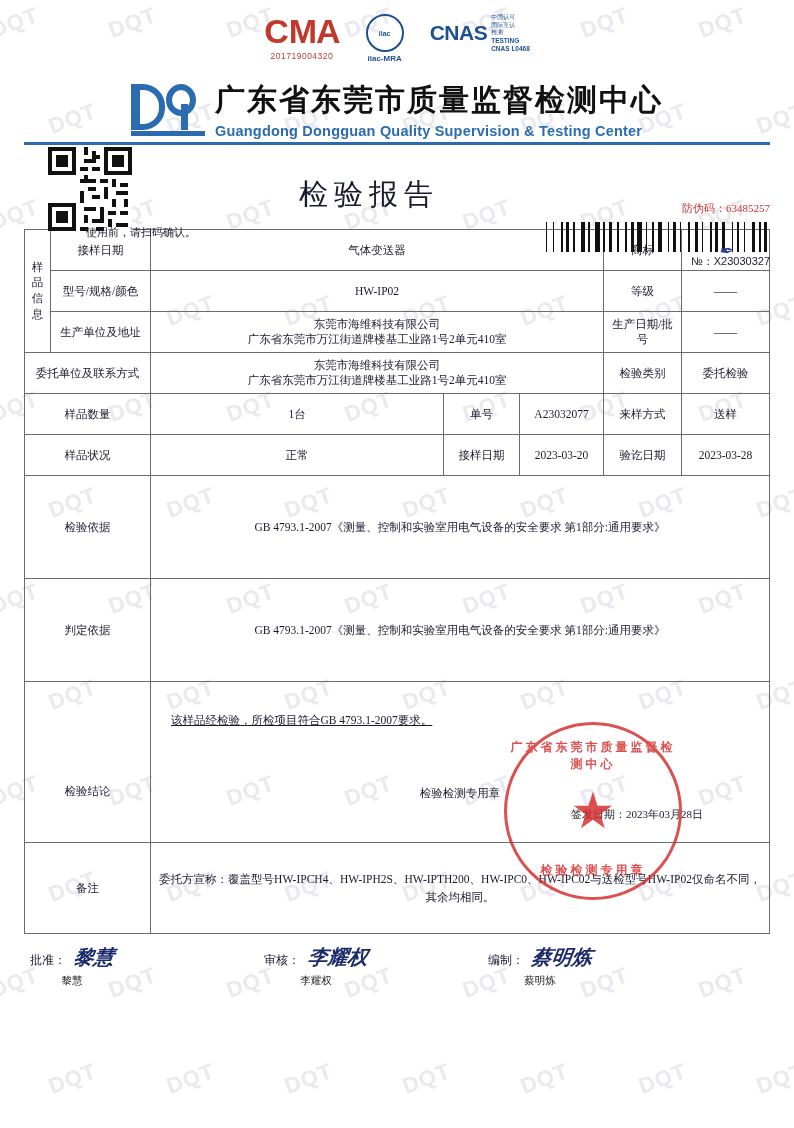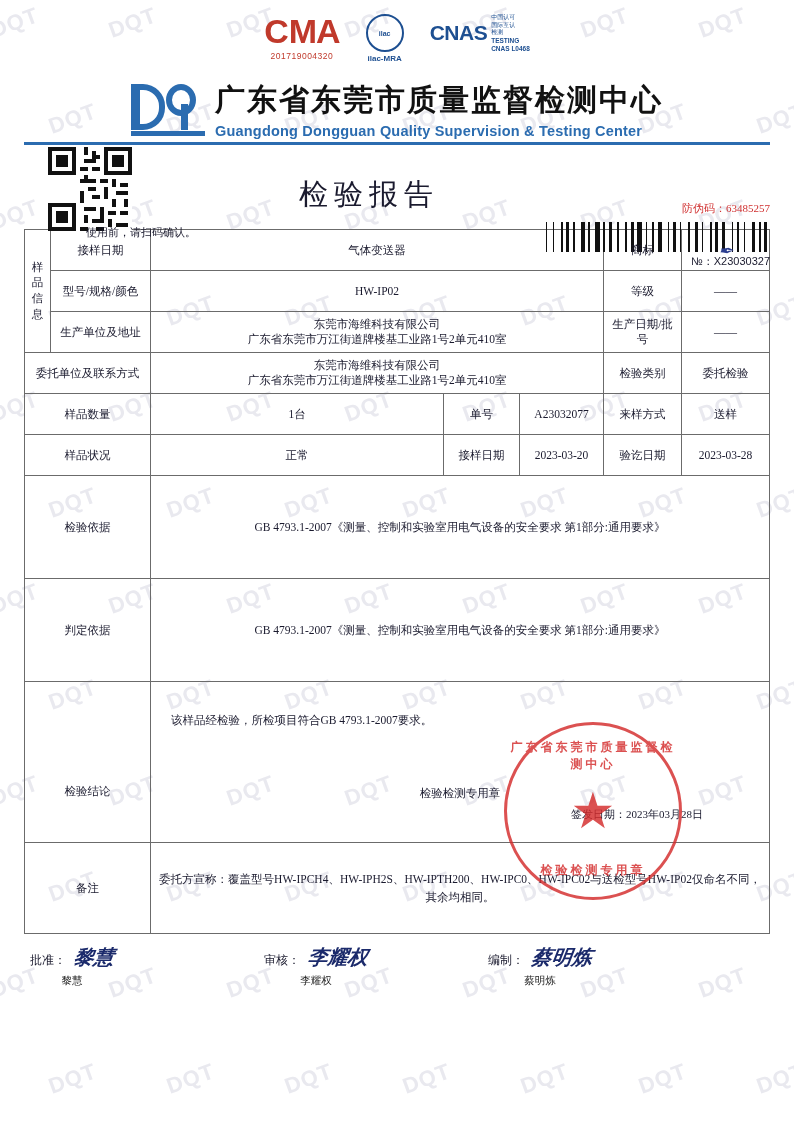--- a/index.html
+++ b/index.html
@@ -63,21 +63,21 @@
   
   table.report{width:100%;border-collapse:collapse;margin-top:6px;table-layout:fixed;}
   table.report td{border:1px solid #6b6b6b;font-size:11.5px;padding:5px 6px;vertical-align:middle;text-align:center;}
   .lbl{background:#fff;width:92px;}
   .side{width:24px;font-size:11.5px;line-height:1.35;}
   .side span{display:block;}
   .tall{height:30px;}
   .row-basis td{height:92px;vertical-align:middle;}
   .basis-txt{text-align:left;padding-left:14px;font-size:11.5px;}
   .concl{height:150px;vertical-align:top;position:relative;}
-  .concl-inner{padding:10px 0 0 14px;text-align:left;}
+  .concl-inner{padding:10px 0 0 14px;text-align:left;text-decoration:underline;}
   .seal-line{text-align:center;font-size:11.5px;margin-top:58px;}
   .issue-line{text-align:right;font-size:11px;padding-right:60px;margin-top:6px;}
   .remark{height:80px;vertical-align:middle;}
   .remark-txt{text-align:left;padding-left:14px;line-height:1.6;font-size:11px;font-family:"Liberation Serif",serif;}
 
   
   .sig-row{display:flex;margin-top:10px;align-items:flex-start;padding:0 6px;}
   .sig-cell{display:flex;flex-direction:column;align-items:center;}
   .sig-lbl{font-size:12px;}
   .sig-wrap{display:flex;align-items:baseline;gap:8px;}

